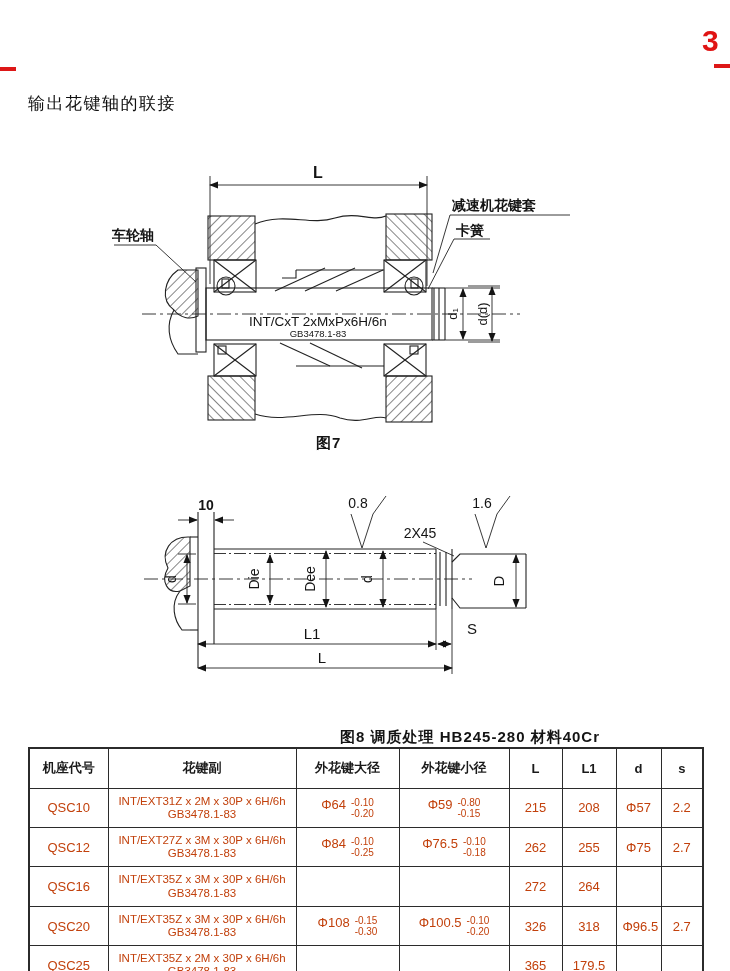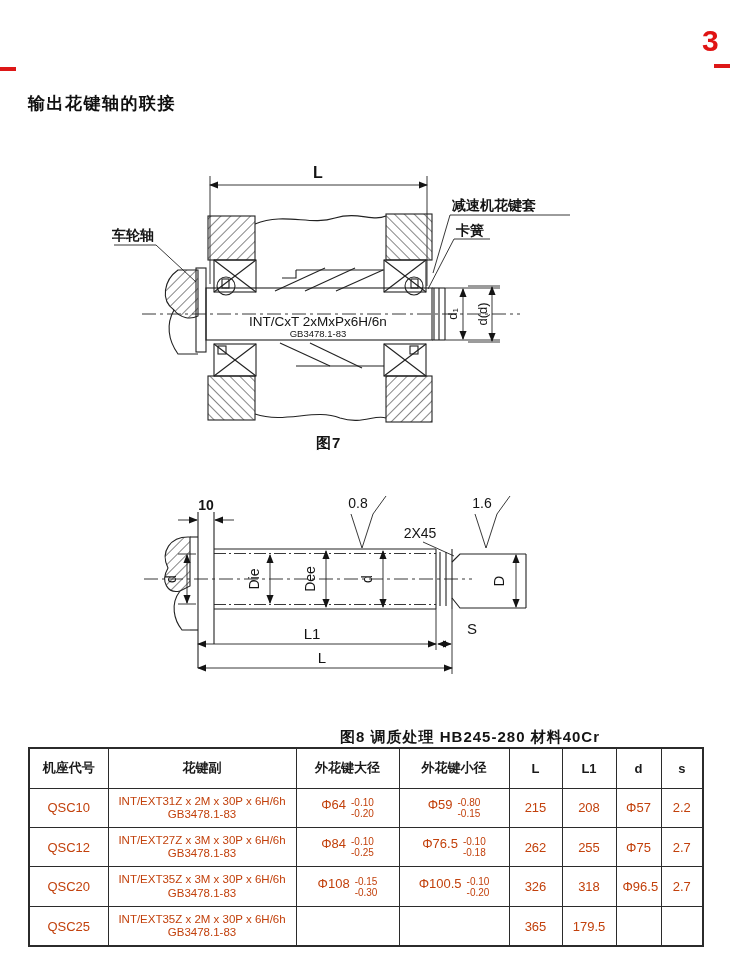--- a/index.html
+++ b/index.html
@@ -7,21 +7,21 @@
     width:730px;height:971px;position:relative;overflow:hidden;
     background:#ffffff;color:#111;
     font-family:"Liberation Sans","DejaVu Sans",sans-serif;
   }
   .abs{position:absolute}
   .red-dash{background:#dd1717;height:4px;width:16px}
   #page-num-fragment{
     left:702px;top:24px;font-size:30px;font-weight:bold;color:#e01414;
   }
   #doc-title{
-    left:28px;top:92px;font-size:17px;font-weight:bold;letter-spacing:1.5px;color:#101010;
+    left:28px;top:92px;font-size:17px;font-weight:normal;letter-spacing:1.5px;color:#101010;
   }
   .fig-caption{font-size:15px;font-weight:bold;color:#141414;letter-spacing:1px}
   #fig7-caption{left:316px;top:434px;width:60px}
   #fig8-caption{left:120px;top:728px;width:480px;text-align:right}
 
   svg text{fill:#141414;stroke:none}
 
   
   #spec-table-wrap{left:28px;top:747px;width:674px}
   table{border-collapse:collapse;width:674px;table-layout:fixed}
@@ -303,20 +303,33 @@
                 <span>-0.18</span>
               </span>
             </div>
       </td>
       <td>262</td>
       <td>255</td>
       <td>Φ75</td>
       <td>2.7</td>
     </tr>
     <tr>
+      <td>QSC16</td>
+      <td>
+        <div class="spec1">INT/EXT35Z x 3M x 30P x 6H/6h</div>
+        <div class="spec2">GB3478.1-83</div>
+      </td>
+      <td></td>
+      <td></td>
+      <td>272</td>
+      <td>264</td>
+      <td></td>
+      <td></td>
+    </tr>
+    <tr>
       <td>QSC20</td>
       <td>
         <div class="spec1">INT/EXT35Z x 3M x 30P x 6H/6h</div>
         <div class="spec2">GB3478.1-83</div>
       </td>
       <td>
         <div class="dia-cell">
               <span>Φ108</span>
           <span class="tol">
                 <span>-0.15</span>

